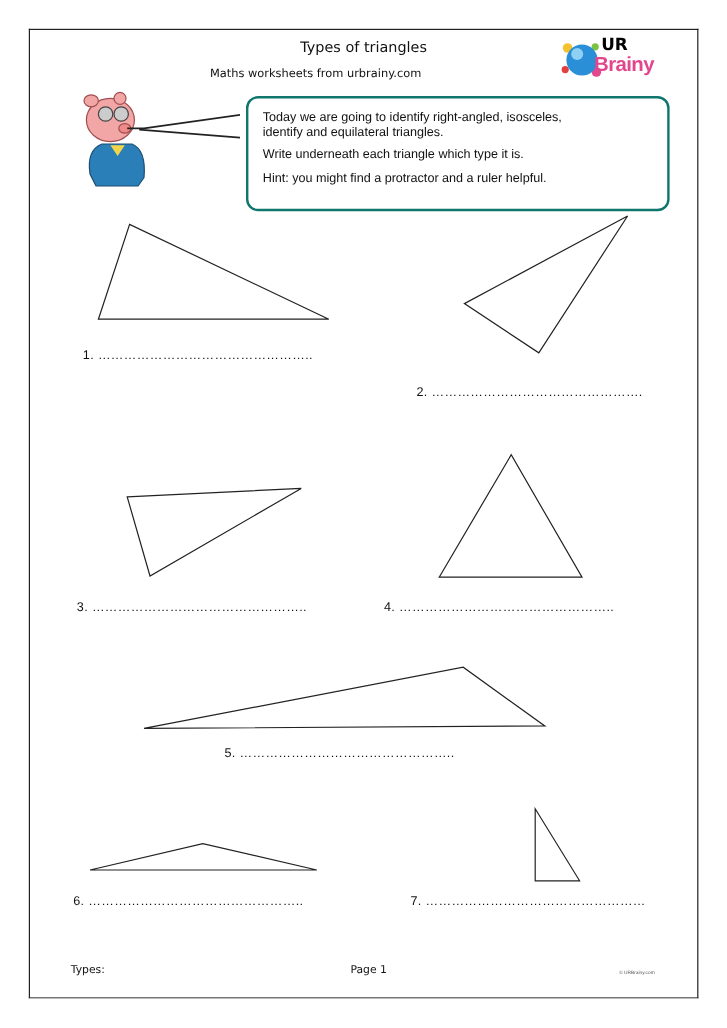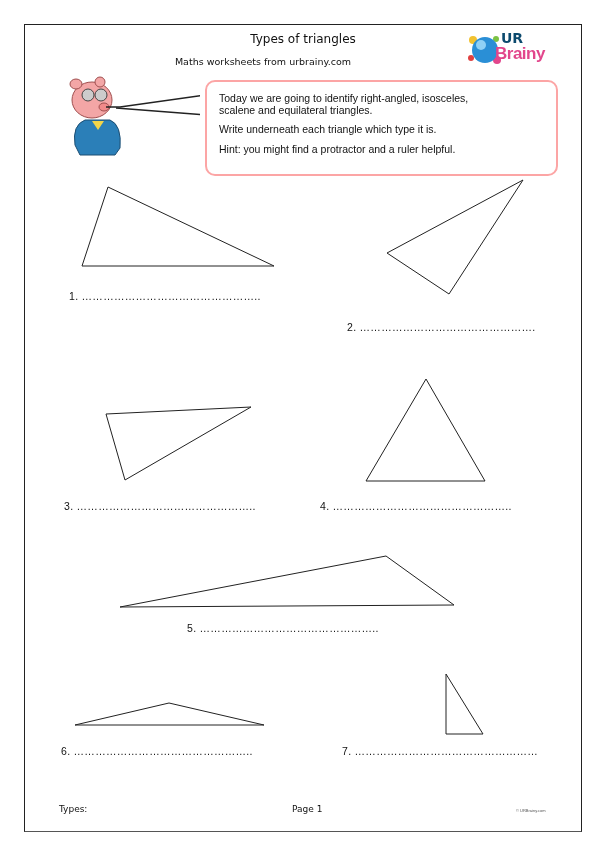--- a/index.html
+++ b/index.html
@@ -1,23 +1,23 @@
 <!DOCTYPE html>
 <html><head>
 <meta charset="utf-8">
 <style>
   html, body { margin: 0; padding: 0; background: #ffffff; }
   body { width: 606px; height: 857px; position: relative; overflow: hidden; font-family: "Liberation Sans", sans-serif; }
   .page-border { position: absolute; left: 24px; top: 24px; width: 558px; height: 808px; border-left: 1.5px solid #222; border-top: 1.5px solid #222; border-right: 1.5px solid #222; border-bottom: 1.5px solid #555; box-sizing: border-box; }
   .title { position: absolute; left: 0; width: 606px; top: 32px; text-align: center; font-size: 12px; color: #111; font-family: "DejaVu Sans", sans-serif; }
   .subtitle { position: absolute; left: 0; width: 526px; top: 56px; text-align: center; font-size: 9.5px; color: #111; font-family: "DejaVu Sans", sans-serif; }
   .logo { position: absolute; left: 465px; top: 30px; width: 110px; height: 40px; }
-  .logo-text-ur { position: absolute; left: 36px; top: 0px; font-size: 14px; font-weight: bold; color: #0c4a6e; font-family: "DejaVu Sans", sans-serif; }
+  .logo-text-ur { position: absolute; left: 36px; top: 0px; font-size: 14px; font-weight: bold; color: #000000; font-family: "DejaVu Sans", sans-serif; }
   .logo-text-brainy { position: absolute; left: 30px; top: 14px; font-size: 17px; font-weight: bold; color: #e2468c; font-family: Liberation Sans, sans-serif; letter-spacing: -0.5px; }
-  .speech { position: absolute; left: 205px; top: 80px; width: 353px; height: 96px; border: 2px solid #fca5a5; border-radius: 10px; box-sizing: border-box; background: #fff; }
+  .speech { position: absolute; left: 205px; top: 80px; width: 353px; height: 96px; border: 2px solid #0f766e; border-radius: 10px; box-sizing: border-box; background: #fff; }
   .speech p { margin: 0; position: absolute; left: 12px; font-size: 10.5px; color: #111; line-height: 12px; }
   .label { position: absolute; font-size: 10.5px; color: #111; white-space: nowrap; }
   .dots { letter-spacing: 0.3px; }
   .footer { position: absolute; top: 804px; font-size: 9px; color: #111; font-family: "DejaVu Sans", sans-serif; }
   .footer-copy { position: absolute; top: 808px; left: 516px; font-size: 4px; color: #555; }
   svg.tri { position: absolute; left: 0; top: 0; }
 </style>
 </head>
 <body>
 
@@ -47,21 +47,21 @@
   <ellipse cx="40" cy="12" rx="5" ry="5" fill="#f3a6a6" stroke="#a05050" stroke-width="1"></ellipse>
   <circle cx="28" cy="25" r="6" fill="#ccc" stroke="#444" stroke-width="1"></circle>
   <circle cx="41" cy="25" r="6" fill="#ccc" stroke="#444" stroke-width="1"></circle>
   <ellipse cx="44" cy="37" rx="5" ry="4" fill="#f08a8a" stroke="#a05050" stroke-width="1"></ellipse>
   <path d="M46 37 L60 37 L145 25" fill="none" stroke="#222" stroke-width="1.5"></path>
   <path d="M56 38 L145 45" fill="none" stroke="#222" stroke-width="1.5"></path>
 </svg>
 
 <div class="speech">
   <p style="top:10px">Today we are going to identify right-angled, isosceles,</p>
-  <p style="top:22px">scalene and equilateral triangles.</p>
+  <p style="top:22px">identify and equilateral triangles.</p>
   <p style="top:41px">Write underneath each triangle which type it is.</p>
   <p style="top:61px">Hint: you might find a protractor and a ruler helpful.</p>
 </div>
 
 <svg class="tri" width="606" height="857">
   <polygon points="82,266 108,187 274,266" fill="none" stroke="#222" stroke-width="1"></polygon>
   <polygon points="387,253 523,180 449,294" fill="none" stroke="#222" stroke-width="1"></polygon>
   <polygon points="106,414 251,407 125,480" fill="none" stroke="#222" stroke-width="1"></polygon>
   <polygon points="366,481 426,379 485,481" fill="none" stroke="#222" stroke-width="1"></polygon>
   <polygon points="120,607 386,556 454,605" fill="none" stroke="#222" stroke-width="1"></polygon>

